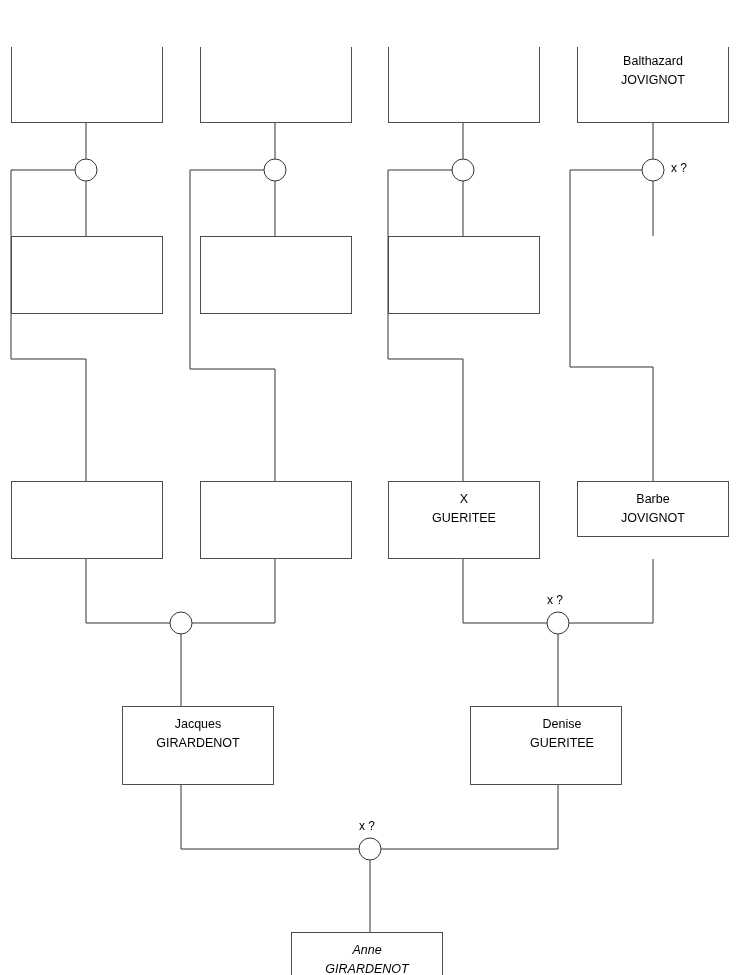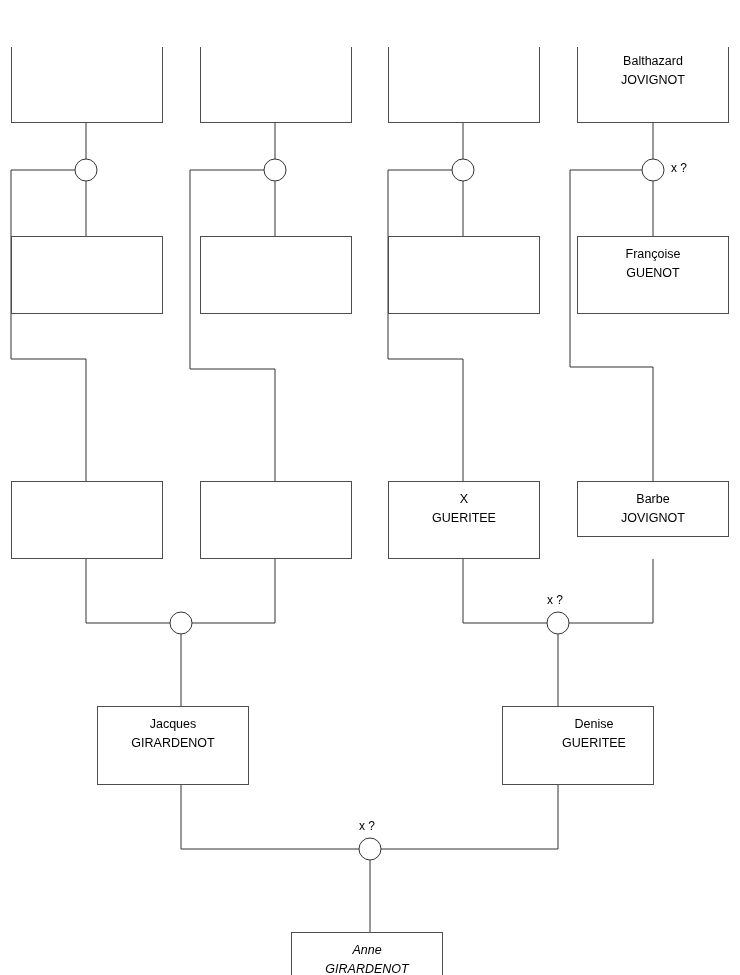--- a/index.html
+++ b/index.html
@@ -103,45 +103,41 @@
       <div class="surname"></div>
     </div>
     <div class="person-box" style="left: 200px; top: 189px; width: 152px; height: 78px;">
       <div class="given"></div>
       <div class="surname"></div>
     </div>
     <div class="person-box" style="left: 388px; top: 189px; width: 152px; height: 78px;">
       <div class="given"></div>
       <div class="surname"></div>
     </div>
-    <div class="person-box" style="left: 577px; top: 189px; width: 152px; height: 78px;">
-      <div class="given">Françoise</div>
-      <div class="surname">GUENOT</div>
-    </div>
     <div class="person-box" style="left: 11px; top: 434px; width: 152px; height: 78px;">
       <div class="given"></div>
       <div class="surname"></div>
     </div>
     <div class="person-box" style="left: 200px; top: 434px; width: 152px; height: 78px;">
       <div class="given"></div>
       <div class="surname"></div>
     </div>
     <div class="person-box" style="left: 388px; top: 434px; width: 152px; height: 78px;">
       <div class="given">X</div>
       <div class="surname">GUERITEE</div>
     </div>
     <div class="person-box" style="left: 577px; top: 434px; width: 152px; height: 56px;">
       <div class="given">Barbe</div>
       <div class="surname">JOVIGNOT</div>
     </div>
-    <div class="person-box" style="left: 97px; top: 659px; width: 152px; height: 79px; text-align: center;">
+    <div class="person-box" style="left: 122px; top: 659px; width: 152px; height: 79px; text-align: center;">
       <div class="given">Jacques</div>
       <div class="surname">GIRARDENOT</div>
     </div>
-    <div class="person-box" style="left: 502px; top: 659px; width: 152px; height: 79px; padding-left: 32px;">
+    <div class="person-box" style="left: 470px; top: 659px; width: 152px; height: 79px; padding-left: 32px;">
       <div class="given">Denise</div>
       <div class="surname">GUERITEE</div>
     </div>
     <div class="person-box" style="left: 291px; top: 885px; width: 152px; height: 79px; font-style: italic;">
       <div class="given">Anne</div>
       <div class="surname">GIRARDENOT</div>
     </div>
     <div class="union-label" style="left: 671px; top: 114px;">x ?</div>
     <div class="union-label" style="left: 547px; top: 546px;">x ?</div>
     <div class="union-label" style="left: 359px; top: 772px;">x ?</div>

